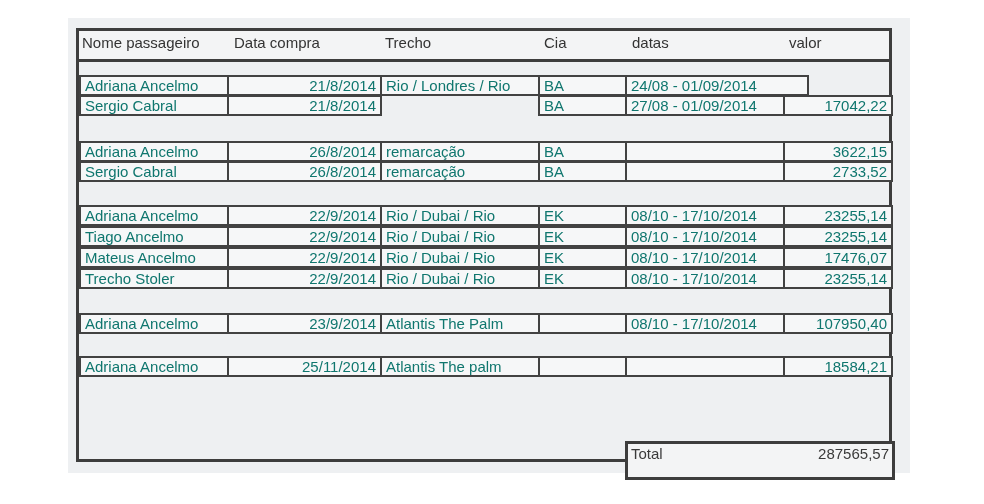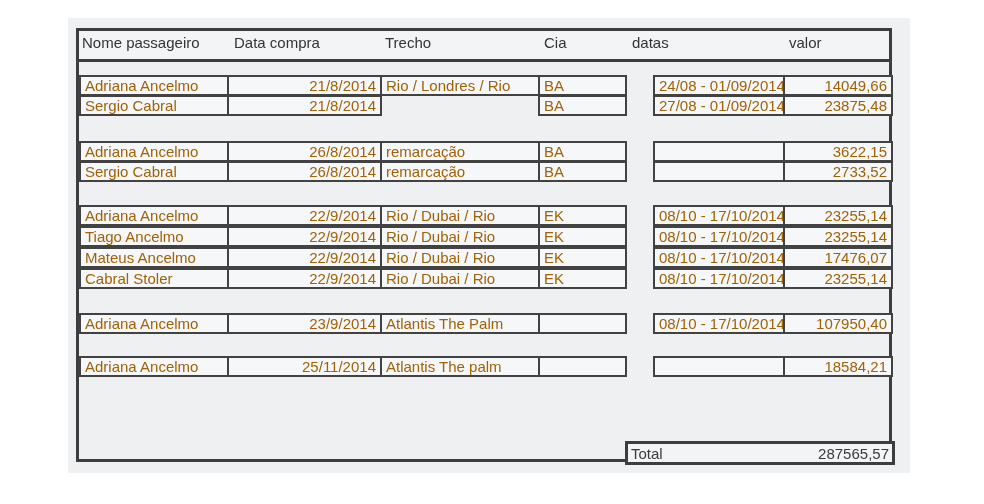--- a/index.html
+++ b/index.html
@@ -20,32 +20,32 @@
     position:absolute; left:76px; top:28px; width:816px; height:34px;
     border:3px solid #3d3d3d; box-sizing:border-box; background:#f3f4f5;text-align:center;
   }
   .hdr span { position:absolute; top:3px; font-size:15px; color:#333; }
   .row {
     position:absolute; left:79px; height:21px; width:813px;
   }
   .cell {
     position:absolute; top:0; height:21px; box-sizing:border-box;
     border:2px solid #424242; background:#f6f7f8; font-size:15px; line-height:17px;
-    padding:0 4px; white-space:nowrap; overflow:hidden; color:#a16207;
+    padding:0 4px; white-space:nowrap; overflow:hidden; color:#0f766e;
   }
   .cell.r { text-align:right; }
   .row .cell + .cell { border-left-width:2px; }
   .c0 { left:0; width:150px; }
   .c1 { left:148px; width:155px;padding-left:44px; }
   .c2 { left:301px; width:160px; }
   .c3 { left:459px; width:89px; }
-  .c4 { left:574px; width:184px; }
+  .c4 { left:546px; width:184px; }
   .c5 { left:704px; width:110px; }
   .total {
-    position:absolute; left:625px; top:441px; width:270px; height:24px;
+    position:absolute; left:625px; top:441px; width:270px; height:39px;
     border:3px solid #3d3d3d; box-sizing:border-box; background:#f3f4f5;
     font-size:15px; line-height:17px;
   }
   .total .lbl { position:absolute; left:3px; top:1px; }
   .total .val { position:absolute; right:3px; top:1px; }
 </style>
 </head>
 <body>
 
 <div class="paper"></div>
@@ -59,28 +59,27 @@
   <span style="left:553px">datas</span>
   <span style="left:710px">valor</span>
 </div>
 
 <div class="row" style="top:75px">
   <div class="cell c0">Adriana Ancelmo</div>
   <div class="cell c1 r">21/8/2014</div>
   <div class="cell c2">Rio / Londres / Rio</div>
   <div class="cell c3">BA</div>
   <div class="cell c4">24/08 - 01/09/2014</div>
-  <div class="cell c5 r">14049,66</div>
 </div>
 <div class="row" style="top:95px">
   <div class="cell c0">Sergio Cabral</div>
   <div class="cell c1 r">21/8/2014</div>
   <div class="cell c3">BA</div>
   <div class="cell c4">27/08 - 01/09/2014</div>
-  <div class="cell c5 r">23875,48</div>
+  <div class="cell c5 r">17042,22</div>
 </div>
 
 <div class="row" style="top:141px">
   <div class="cell c0">Adriana Ancelmo</div>
   <div class="cell c1 r">26/8/2014</div>
   <div class="cell c2">remarcação</div>
   <div class="cell c3">BA</div>
   <div class="cell c4"></div>
   <div class="cell c5 r">3622,15</div>
 </div>
@@ -111,21 +110,21 @@
 </div>
 <div class="row" style="top:247px">
   <div class="cell c0">Mateus Ancelmo</div>
   <div class="cell c1 r">22/9/2014</div>
   <div class="cell c2">Rio / Dubai / Rio</div>
   <div class="cell c3">EK</div>
   <div class="cell c4">08/10 - 17/10/2014</div>
   <div class="cell c5 r">17476,07</div>
 </div>
 <div class="row" style="top:268px">
-  <div class="cell c0">Cabral Stoler</div>
+  <div class="cell c0">Trecho Stoler</div>
   <div class="cell c1 r">22/9/2014</div>
   <div class="cell c2">Rio / Dubai / Rio</div>
   <div class="cell c3">EK</div>
   <div class="cell c4">08/10 - 17/10/2014</div>
   <div class="cell c5 r">23255,14</div>
 </div>
 
 <div class="row" style="top:313px">
   <div class="cell c0">Adriana Ancelmo</div>
   <div class="cell c1 r">23/9/2014</div>

